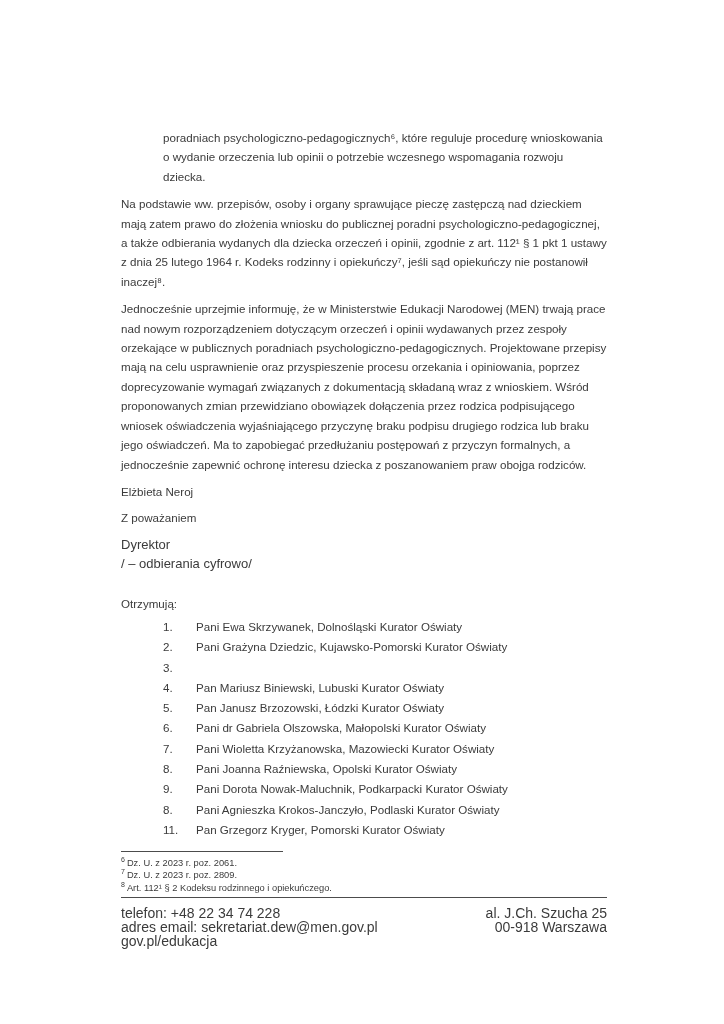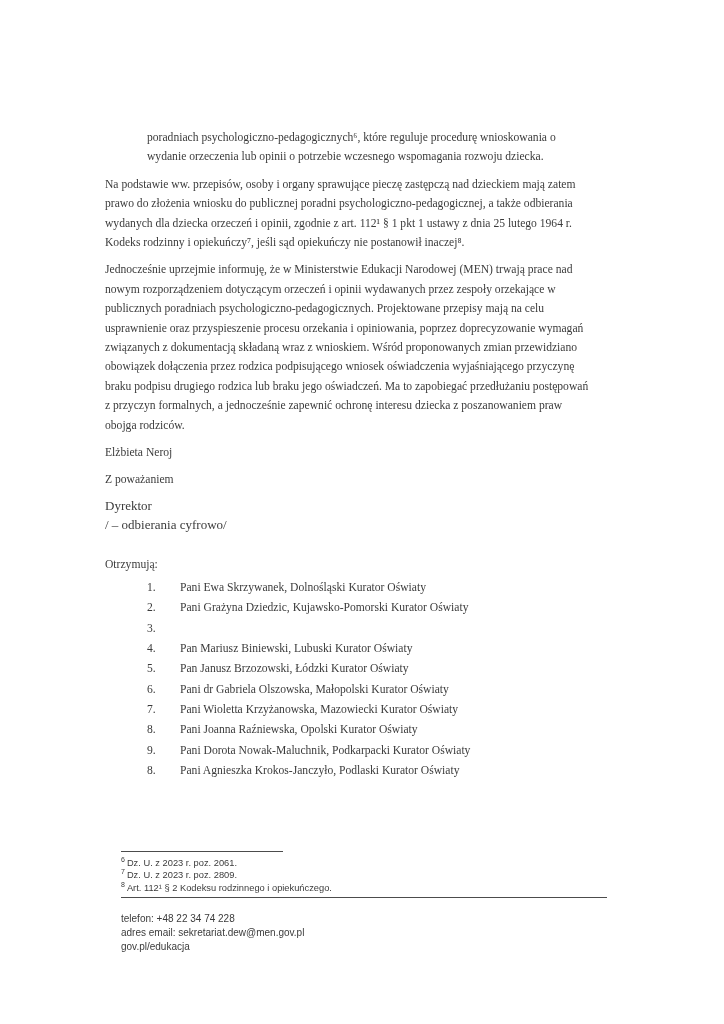--- a/index.html
+++ b/index.html
@@ -13,24 +13,23 @@
     width: 724px;
     height: 1024px;
     background: #ffffff;
     font-family: "Liberation Sans", "DejaVu Sans", sans-serif;
     color: #3b3b3b;
     overflow: hidden;
     box-sizing: border-box;
   }
   .content {
     position: absolute;
-    left: 105px;
+    left: 121px;
     top: 128px;
     width: 486px;
-    font-family: Liberation Serif, serif;
   }
   .para {
     margin: 0 0 8px 0;
     font-size: 11.6px;
     line-height: 19.4px;
     text-align: left;
   }
   .para.indented {
     margin-left: 42px;
   }
@@ -86,24 +85,24 @@
   }
   .footnote .fn-text {
     margin-left: 2px;
   }
   .footer-area {
     position: absolute;
     left: 121px;
     top: 897px;
     width: 486px;
     border-top: 1px solid #4c4c4c;
-    padding-top: 14px;
+    padding-top: 8px;
     display: flex;
     justify-content: space-between;
-    font-size: 10px;
+    font-size: 14px;
     line-height: 14px;
   }
   .footer-right {
     text-align: right;
   }
 </style>
 </head>
 <body>
 
 <div class="page">
@@ -171,20 +170,24 @@
         <div class="recipient-row">
           <span class="recipient-num">9.</span>
           <span class="recipient-text">Pani Dorota Nowak-Maluchnik, Podkarpacki Kurator Oświaty</span>
         </div>
 
         <div class="recipient-row">
           <span class="recipient-num">8.</span>
           <span class="recipient-text">Pani Agnieszka Krokos-Janczyło, Podlaski Kurator Oświaty</span>
         </div>
 
+        <div class="recipient-row">
+          <span class="recipient-num">11.</span>
+          <span class="recipient-text">Pan Grzegorz Kryger, Pomorski Kurator Oświaty</span>
+        </div>
       </div>
 
   </div>
 
   <div class="footnote-area">
     <div class="footnote-rule"></div>
     <div>
 
         <div class="footnote">
           <sup>6</sup><span class="fn-text">Dz. U. z 2023 r. poz. 2061.</span>
@@ -199,15 +202,19 @@
         </div>
       </div>
   </div>
 
   <div class="footer-area">
     <div class="footer-left">
       <div>telefon: +48 22 34 74 228</div>
       <div>adres email: sekretariat.dew@men.gov.pl</div>
       <div>gov.pl/edukacja</div>
     </div>
+    <div class="footer-right">
+      <div>al. J.Ch. Szucha 25</div>
+      <div>00-918 Warszawa</div>
+    </div>
   </div>
 
 </div>
 
 </body></html>

